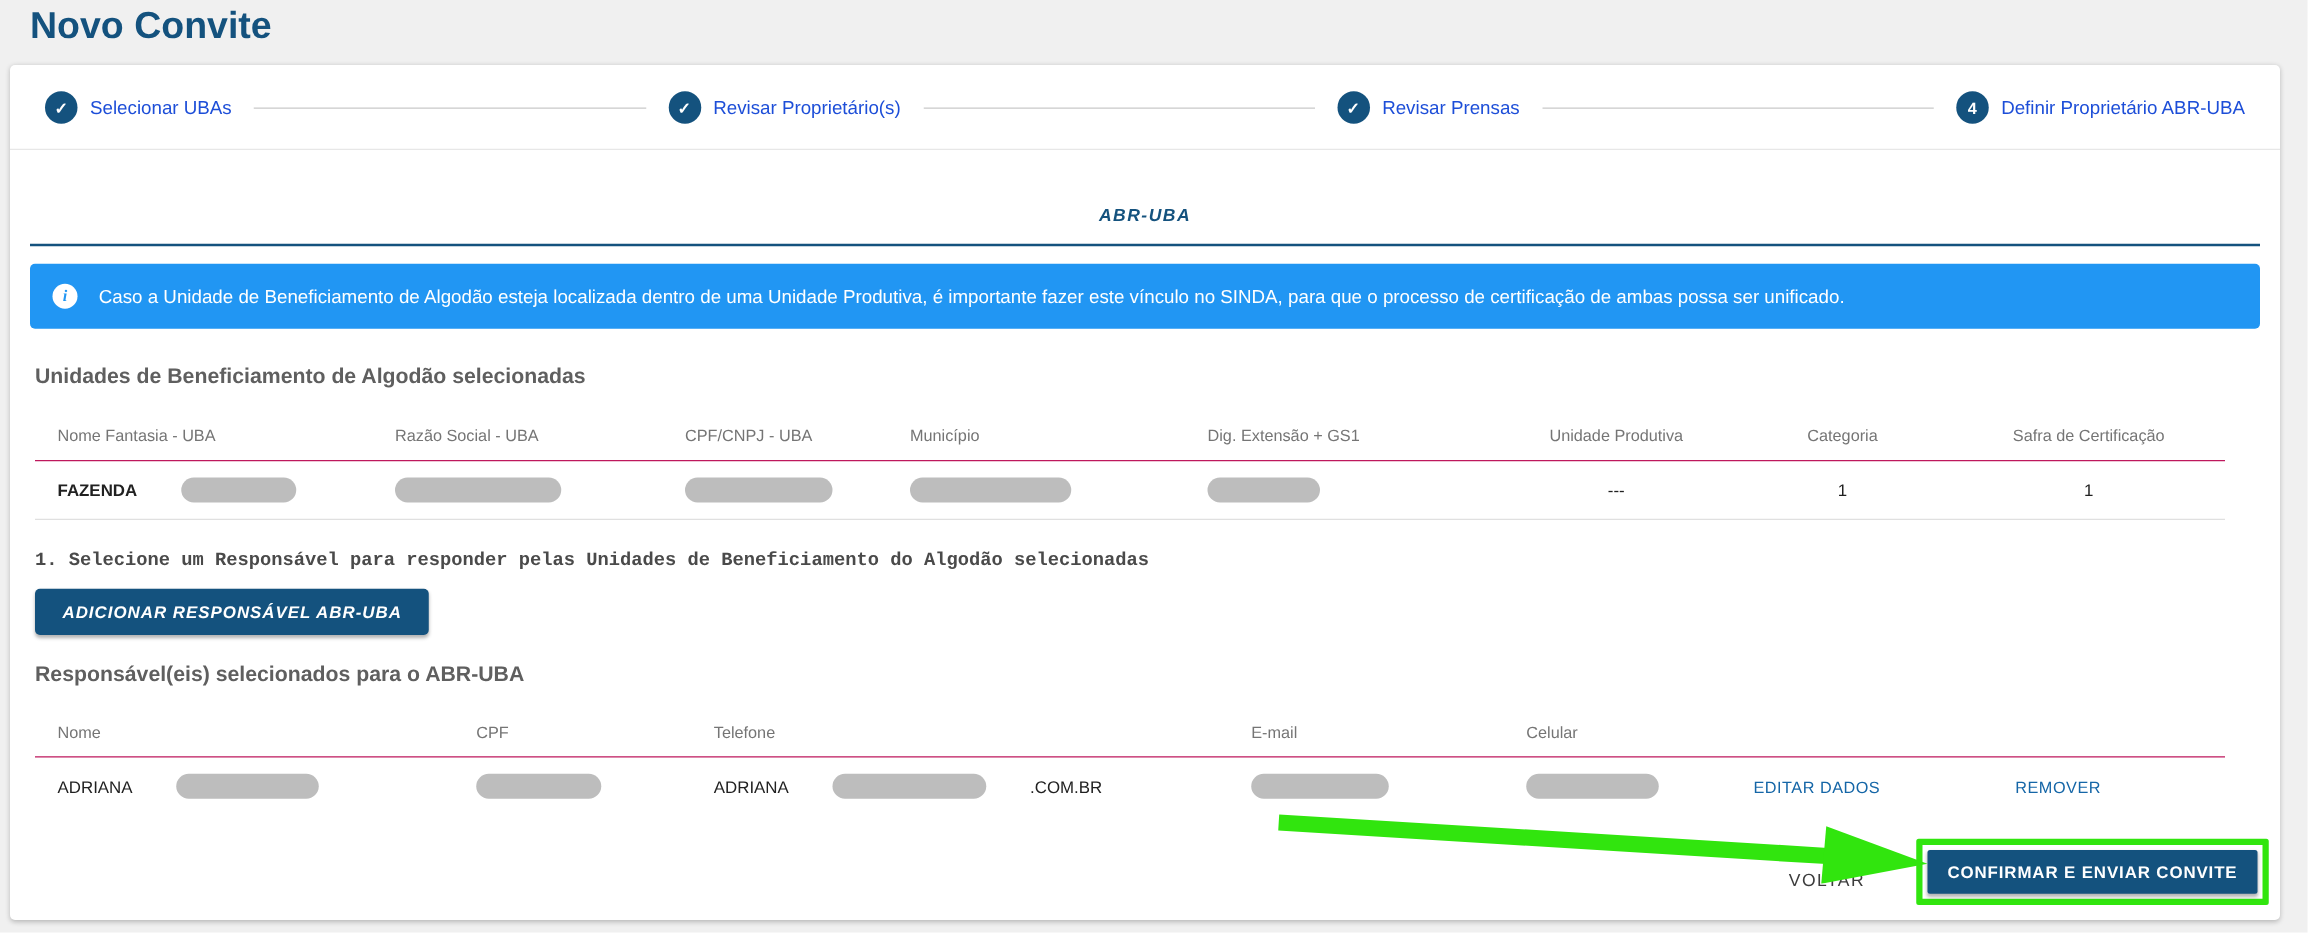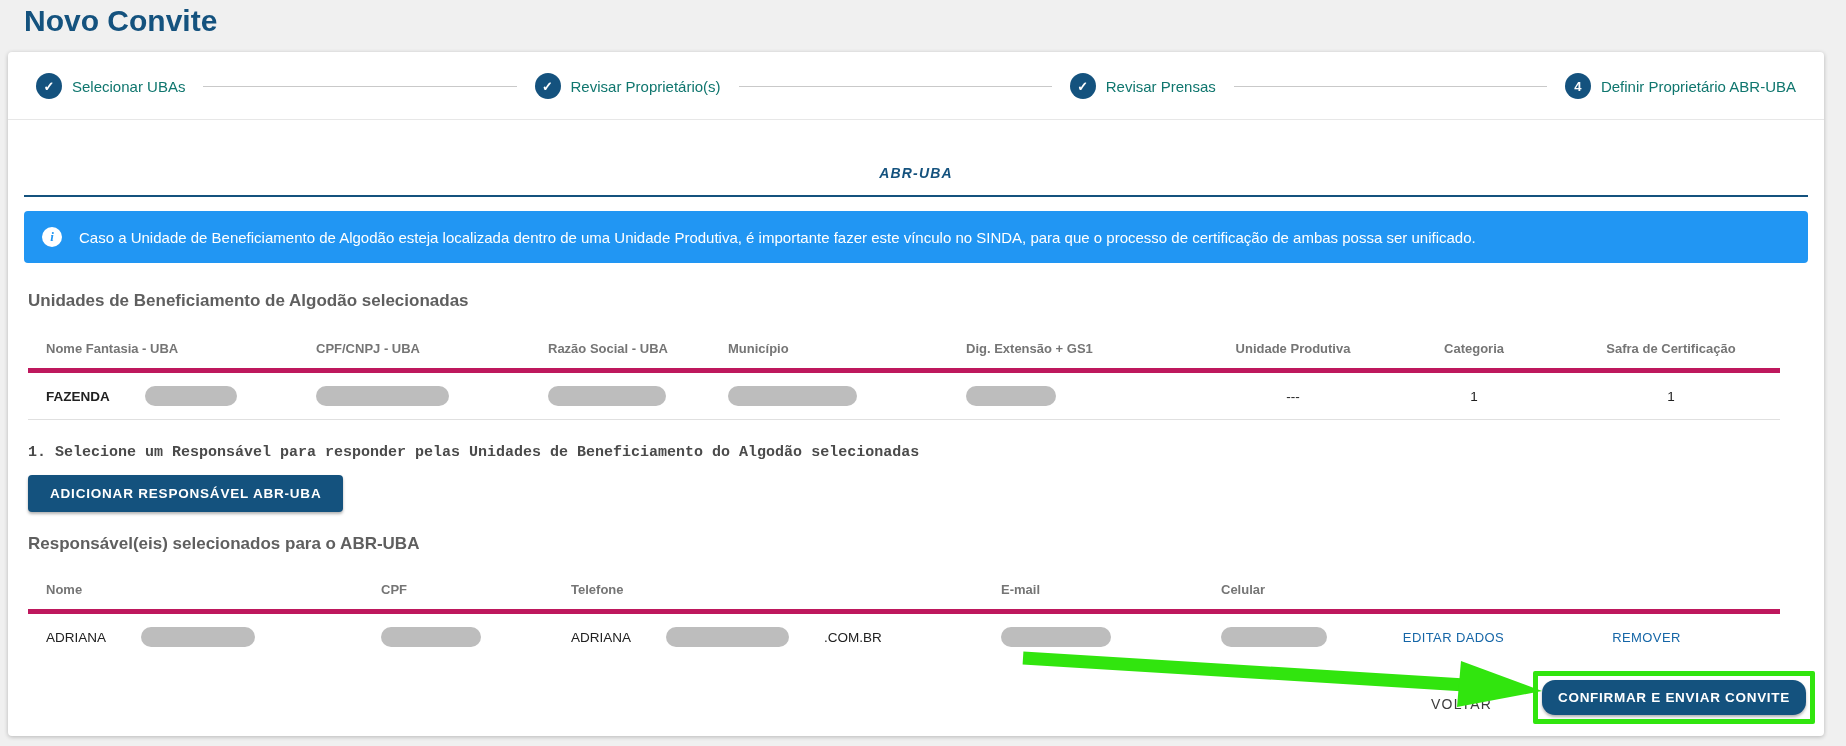--- a/index.html
+++ b/index.html
@@ -26,21 +26,21 @@
     padding:21px 28px 20px 28px;
     border-bottom:1px solid #e7e7e7;
   }
   .step { display:flex; align-items:center; gap:10px; cursor:pointer; }
   .step-circle {
     width:26px; height:26px; border-radius:50%;
     background:#14527e; color:#fff;
     display:flex; align-items:center; justify-content:center;
     font-size:13px; font-weight:bold; flex:0 0 auto;
   }
-  .step-label { font-size:15px; color:#0f766e; white-space:nowrap; }
+  .step-label { font-size:15px; color:#1d4ed8; white-space:nowrap; }
   .connector { flex:1; height:1px; background:#c9c9c9; margin:0 18px; }
   
   .tab-row { margin-top:44px; text-align:center;font-style:italic; }
   .tab {
     display:inline-block; font-size:14px; font-weight:bold;
     color:#14527e; letter-spacing:1.2px; cursor:pointer;
   }
   .tab-underline { margin:13px 16px 0 16px; height:2px; background:#14527e; }
   
   .banner {
@@ -57,21 +57,21 @@
   }
   .section-heading { margin:28px 20px 0 20px; font-size:17px; font-weight:bold; color:#5f5f5f; }
   
   .tbl { margin:16px 20px 0 20px; width:1752px; }
   .tbl-row { display:grid; align-items:center; }
   .tbl1 .tbl-row { grid-template-columns:288px 232px 180px 238px 234px 186px 176px 218px; }
   .tbl2 .tbl-row { grid-template-columns:353px 190px 430px 220px 145px 175px 211px; }
   .th {
     font-size:13px; color:#757575; padding:14px 0 12px 0; text-align:left;
   }
-  .hdr { border-bottom:5px solid #be185d;font-weight:bold; }
+  .hdr { border-bottom:1px solid #be185d; }
   .rowline { border-bottom:1px solid #e0e0e0; }
   .td { font-size:13.5px; color:#212121; padding:13px 0; display:flex; align-items:center;gap:35px; }
   .first { padding-left:18px; }
   .center { justify-content:center; text-align:center; }
   .th.center { text-align:center; }
   .bold { font-weight:bold; }
   .pill {
     display:inline-block; height:20px; border-radius:10px;
     background:#bdbdbd; vertical-align:middle; flex:0 0 auto;
   }
@@ -79,20 +79,21 @@
   .pw90{width:90px} .pw114{width:114px} .pw100{width:100px} .pw123{width:123px}
   .pw110{width:110px} .pw106{width:106px}
   .instruction { margin:24px 20px 0 20px; font-size:15px; font-weight:bold; color:#4a4a4a;font-family:Liberation Mono, monospace; }
   .btn-navy {
     display:inline-block; margin:14px 0 0 20px;
     background:#14527e; color:#fff; border:none; cursor:pointer;
     font-family:"Liberation Sans", sans-serif;
     font-size:13.5px; font-weight:bold; letter-spacing:.8px;
     padding:11px 22px; border-radius:4px;
     box-shadow:0 2px 3px rgba(0,0,0,.3);
+    font-style:italic;
   }
   .link {
     background:none; border:none; cursor:pointer;
     font-family:"Liberation Sans", sans-serif;
     color:#1566a7; font-size:13px; font-weight:500; letter-spacing:.4px;
   }
   
   .voltar-btn {
     position:absolute; left:1411px; top:636px;
     background:none; border:none; cursor:pointer;
@@ -101,21 +102,21 @@
     padding:8px 12px;
   }
   .confirm-wrap {
     position:absolute; left:1525px; top:619px;
     border:5px solid #31e50e; padding:4px; border-radius:2px;
   }
   .confirm-btn {
     display:block; background:#14527e; color:#fff; border:none; cursor:pointer;
     font-family:"Liberation Sans", sans-serif;
     font-size:13.5px; font-weight:bold; letter-spacing:.7px;
-    padding:10px 16px; border-radius:13px;
+    padding:10px 16px; border-radius:2px;
     box-shadow:0 2px 3px rgba(0,0,0,.3);
   }
   .annotation-arrow { position:absolute; left:1015px; top:645px; z-index:5; pointer-events:none; }
 </style>
 </head>
 <body>
 
 <h1 class="page-title">Novo Convite</h1>
 
 <div class="card">
@@ -154,22 +155,22 @@
     <span class="info-icon">i</span>
     <span>Caso a Unidade de Beneficiamento de Algodão esteja localizada dentro de uma Unidade Produtiva, é importante fazer este vínculo no SINDA, para que o processo de certificação de ambas possa ser unificado.</span>
   </div>
 
   
   <div class="section-heading">Unidades de Beneficiamento de Algodão selecionadas</div>
 
   <div class="tbl tbl1">
     <div class="tbl-row hdr">
       <div class="th first">Nome Fantasia - UBA</div>
+      <div class="th">Razão Social - UBA</div>
       <div class="th">CPF/CNPJ - UBA</div>
-      <div class="th">Razão Social - UBA</div>
       <div class="th">Município</div>
       <div class="th">Dig. Extensão + GS1</div>
       <div class="th center">Unidade Produtiva</div>
       <div class="th center">Categoria</div>
       <div class="th center">Safra de Certificação</div>
     </div>
     <div class="tbl-row rowline">
       <div class="td first">
           <span class="bold">FAZENDA</span>
           <span class="pill pw92"></span>

